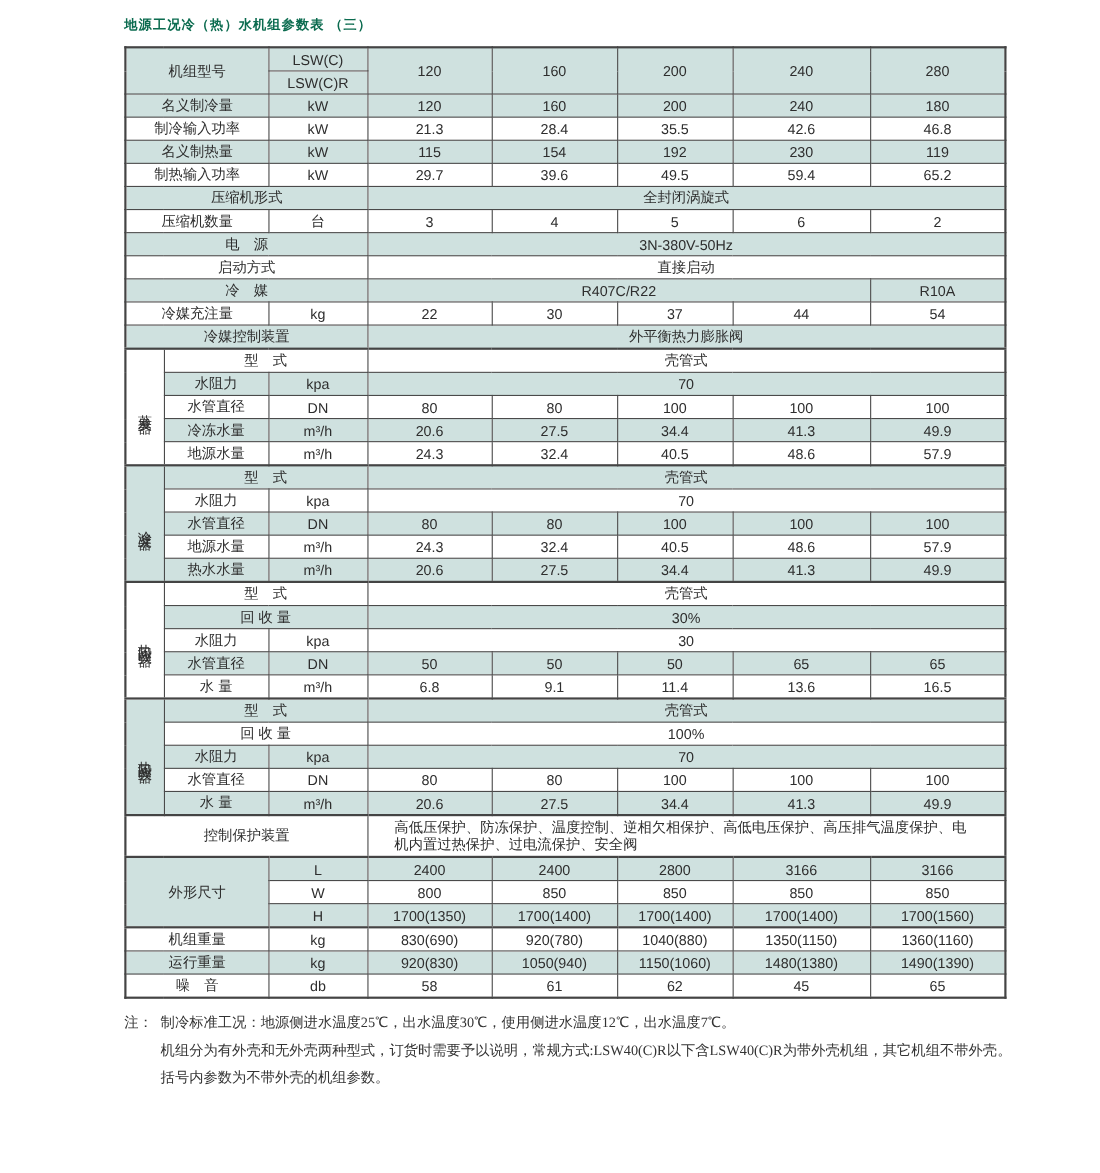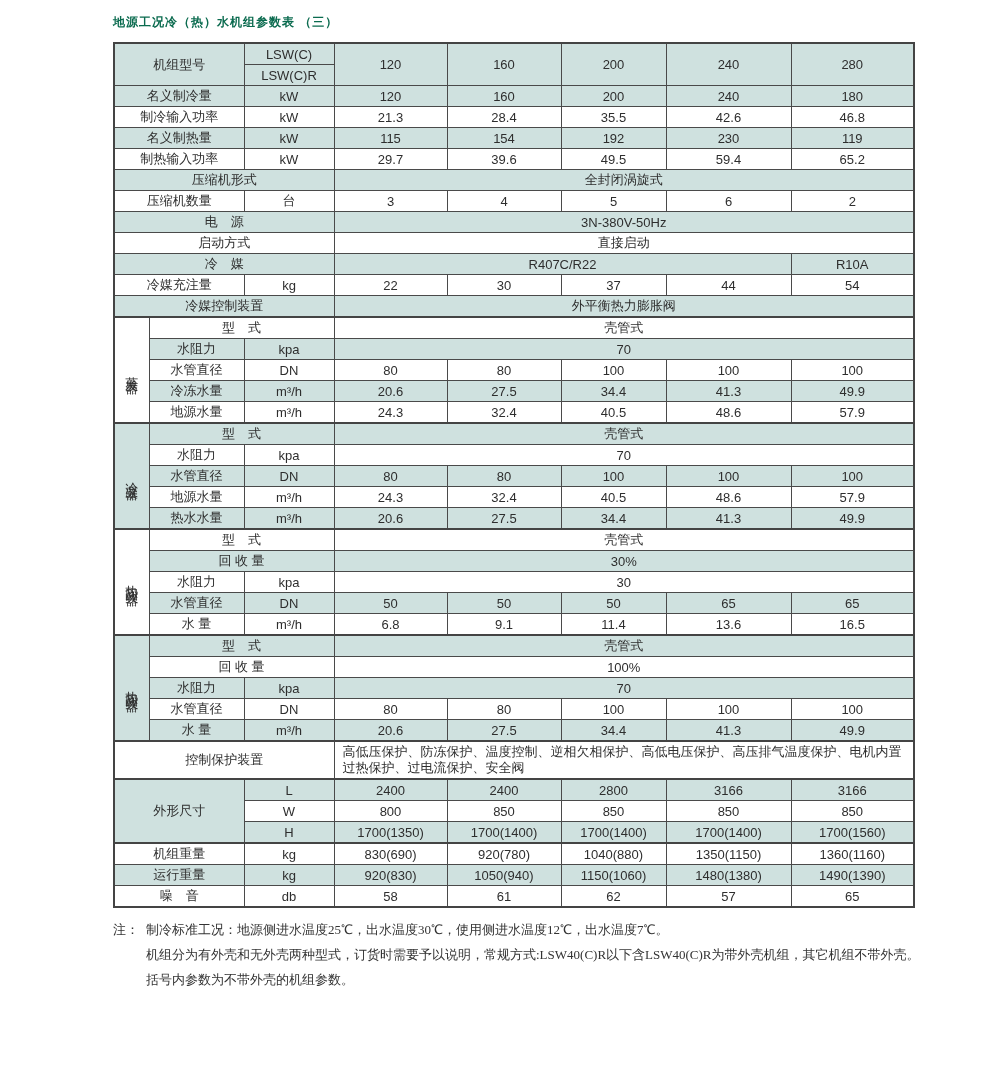--- a/index.html
+++ b/index.html
@@ -19,21 +19,21 @@
   }
   table.spec td {
     border:1px solid #4a4a4a;
     height:20px; padding:0 2px;
     font-size:13px; text-align:center;
     overflow:hidden; white-space:nowrap;
   }
   table.spec td.shade { background:#cfe1df; }
   table.spec td.left {
     text-align:left; white-space:normal;
-    padding:2px 8px; line-height:16px; height:auto;margin-top:20px;
+    padding:2px 24px; line-height:16px; height:auto;margin-top:20px;
   }
   table.spec tr.sec-top td { border-top:2px solid #444; }
   td.vcell { padding:0; }
   .vlabel {
     display:inline-block;
     writing-mode:vertical-lr; text-orientation:upright;
     letter-spacing:3px; line-height:1; font-size:13px;
   }
   .notes {
     display:flex; width:812px;
@@ -331,21 +331,21 @@
           <td class="shade">1150(1060)</td>
           <td class="shade">1480(1380)</td>
           <td class="shade">1490(1390)</td>
         </tr>
         <tr>
           <td colspan="2">噪　音</td>
           <td>db</td>
           <td>58</td>
           <td>61</td>
           <td>62</td>
-          <td>57</td>
+          <td>45</td>
           <td>65</td>
         </tr>
       </tbody>
   </table>
 
   <div class="notes">
     <div class="notes-label">注：</div>
     <div>
       <div class="note-line">制冷标准工况：地源侧进水温度25℃，出水温度30℃，使用侧进水温度12℃，出水温度7℃。</div>
       <div class="note-line">机组分为有外壳和无外壳两种型式，订货时需要予以说明，常规方式:LSW40(C)R以下含LSW40(C)R为带外壳机组，其它机组不带外壳。括号内参数为不带外壳的机组参数。</div>

